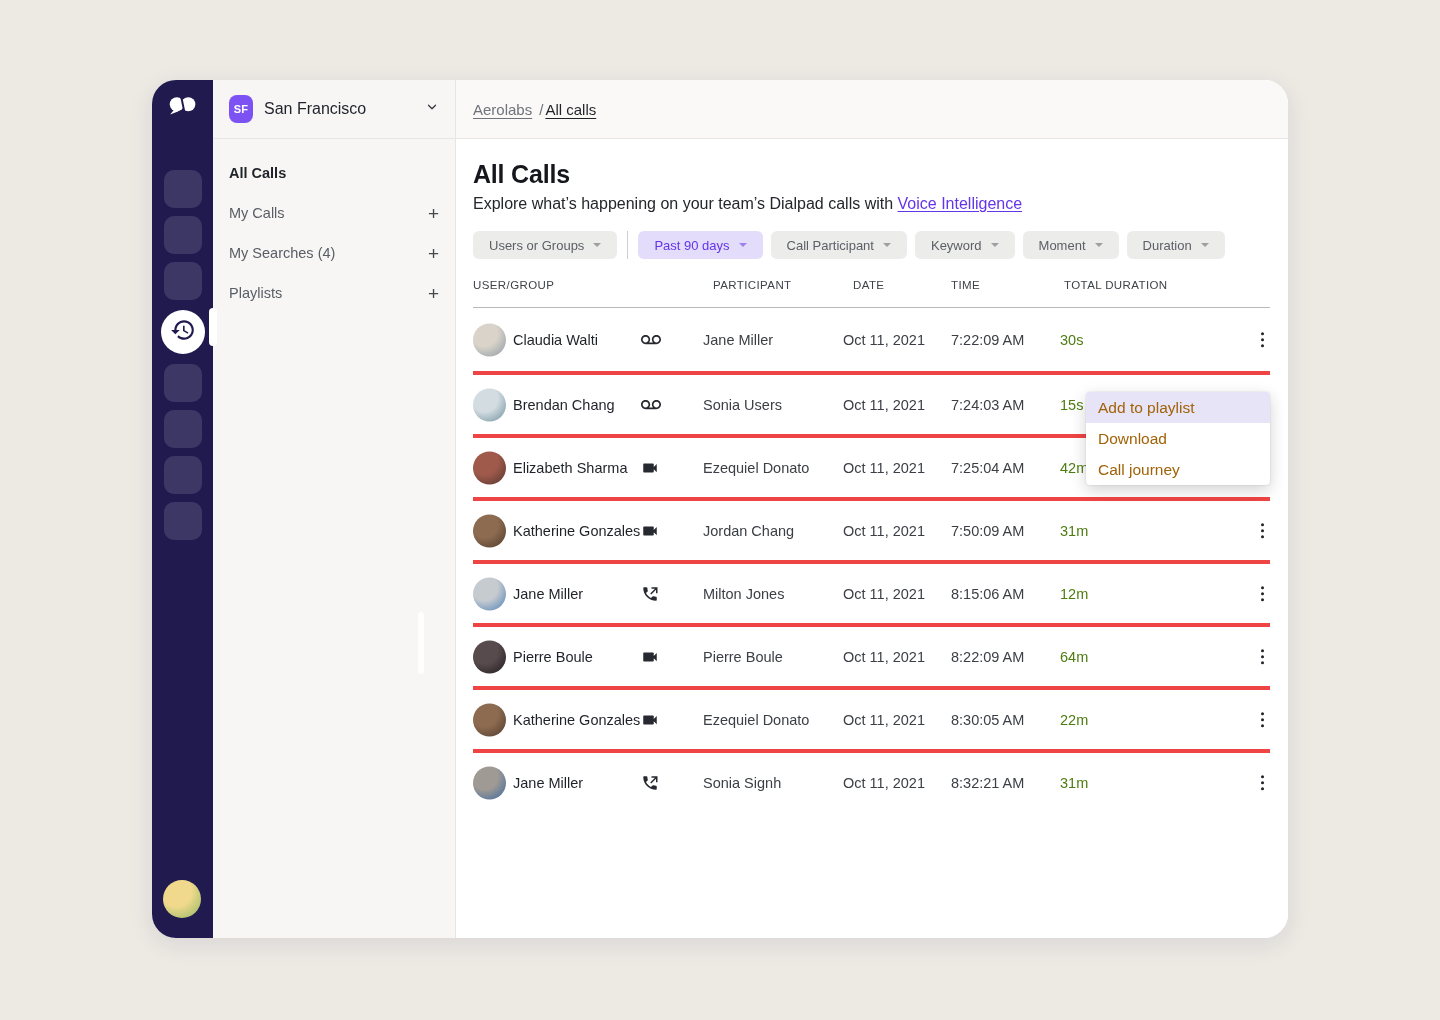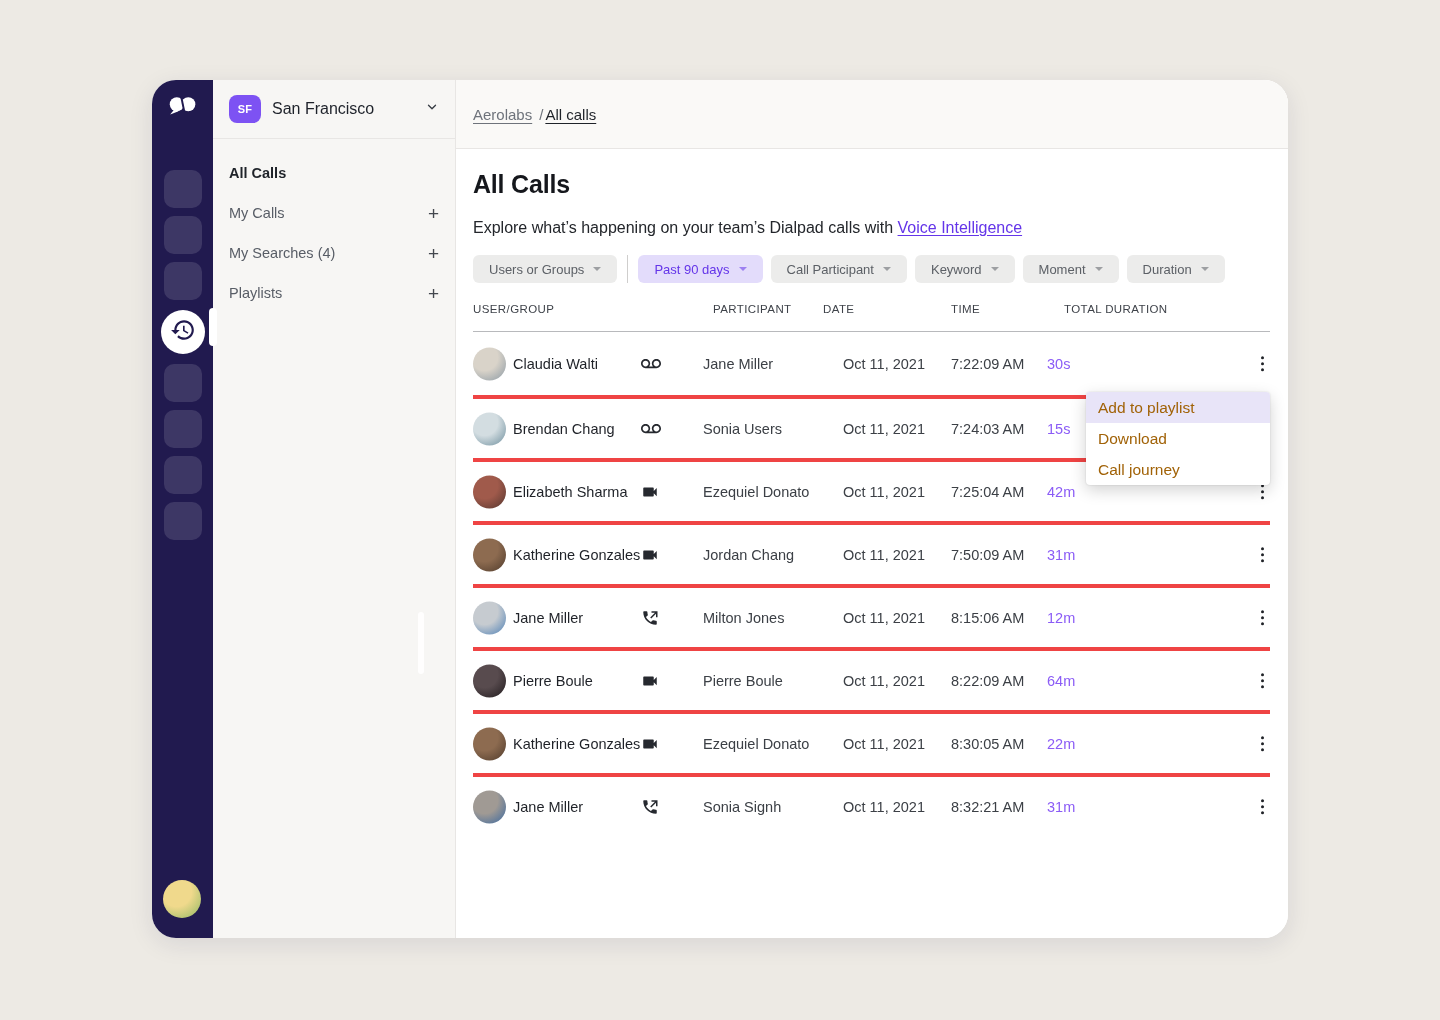--- a/index.html
+++ b/index.html
@@ -18,55 +18,55 @@
   .rail { width:61px; flex:none; background:var(--rail-bg,#211a4f); position:relative; z-index:2; }
   .logo { position:absolute; top:16px; left:0; width:61px; display:flex; justify-content:center; cursor:pointer; }
   .rail-items { position:absolute; top:90px; left:0; width:61px; display:flex; flex-direction:column; align-items:center; gap:8px; }
   .rail-sq { width:38px; height:38px; border-radius:10px; background:rgba(255,255,255,0.13); cursor:pointer; }
   .rail-active { width:44px; height:44px; border-radius:50%; background:#fff; display:flex; align-items:center; justify-content:center; margin:2px 0; cursor:pointer; }
   .rail-notch { position:absolute; top:228px; right:-4px; width:8px; height:38px; border-radius:4px; background:#fff; }
   .rail-avatar { position:absolute; bottom:20px; left:11px; width:38px; height:38px; border-radius:50%; cursor:pointer; }
   
   .sidebar { width:243px; flex:none; background:#f7f6f4; border-right:1px solid #e8e6e4; position:relative; }
   .sb-header { height:59px; border-bottom:1px solid #e8e6e4; display:flex; align-items:center; padding:0 16px; gap:11px; cursor:pointer; }
-  .sf-badge { width:32px; height:28px; border-radius:8px; background:var(--badge-bg,#7d52f3); color:#fff;
+  .sf-badge { width:24px; height:28px; border-radius:8px; background:var(--badge-bg,#7d52f3); color:#fff;
     font-size:11px; font-weight:bold; display:flex; align-items:center; justify-content:center; letter-spacing:0.3px; }
   .sb-title { font-size:16px; color:#1e222a; flex:1; }
   .sb-nav { padding-top:14px; }
   .sb-item { height:40px; display:flex; align-items:center; padding:0 16px; font-size:14.5px; color:#585d66; cursor:pointer; }
   .sb-item.active { color:#1f2329; font-weight:600; }
   .sb-plus { margin-left:auto; font-size:19px; line-height:1; color:#43474e; }
   .sb-scroll { position:absolute; left:205px; top:532px; width:6px; height:62px; border-radius:3px; background:#fff; opacity:0.9; cursor:pointer; }
   
   .main { flex:1; background:#fff; position:relative; }
-  .topbar { height:69px; background:#faf9f7; border-bottom:1px solid #e8e6e4; display:flex; align-items:center; padding:0 17px; font-size:15px; }
+  .topbar { height:59px; background:#faf9f7; border-bottom:1px solid #e8e6e4; display:flex; align-items:center; padding:0 17px; font-size:15px; }
   .bc-link { color:#6e737b; text-decoration:underline; text-underline-offset:3px; cursor:pointer; }
   .bc-sep { color:#6e737b; margin:0 2px 0 7px; }
   .bc-cur { color:#1f2329; text-decoration:underline; text-underline-offset:3px; cursor:pointer; }
   .content { padding:0 18px 0 17px; }
   h1 { margin-top:21px; font-size:25px; font-weight:bold; color:#15171c; letter-spacing:-0.2px; }
-  .subtitle { margin-top:20px; font-size:16px; color:#23262b; }
+  .subtitle { margin-top:6px; font-size:16px; color:#23262b; }
   .subtitle a { color:var(--accent,#6435e9); text-decoration:underline; text-underline-offset:2px; cursor:pointer; }
   .filters { margin-top:18px; display:flex; align-items:center; gap:8px; }
   .chip { height:28px; border:none; border-radius:6px; background:#ececeb; color:#5c6066; font-size:13px;
     display:flex; align-items:center; padding:0 16px; gap:9px; cursor:pointer; font-family:inherit; white-space:nowrap; }
   .chip.active { background:var(--active-chip-bg,#e3dcfb); color:var(--accent,#6435e9); }
   .caret { width:0; height:0; border-left:4px solid transparent; border-right:4px solid transparent; border-top:4.5px solid currentColor; opacity:0.55; }
   .vdiv { width:1px; height:28px; background:#cfcecd; margin:0 2px; }
   
   .thead { margin-top:20px; position:relative; height:29px; border-bottom:1px solid #b8b9bc; }
   .th { position:absolute; top:0; font-size:11.5px; color:#3f434a; letter-spacing:0.4px; white-space:nowrap; }
-  .th0{left:0} .th1{left:240px} .th2{left:350px} .th3{left:478px} .th4{left:591px}
+  .th0{left:0} .th1{left:240px} .th2{left:380px} .th3{left:478px} .th4{left:591px}
   .trow { height:63px; position:relative; cursor:pointer; }
   .trow + .trow { border-top:4px solid #ef4444; }
   .avatar { position:absolute; left:0; top:50%; transform:translateY(-50%); width:33px; height:33px; border-radius:50%; }
   .cell { position:absolute; top:50%; transform:translateY(-50%); font-size:14.5px; color:#3c4046; white-space:nowrap; }
   .cname { left:40px; color:#1f2228; }
   .ctype { left:168px; color:#26292f; display:flex; align-items:center; }
-  .cpart { left:230px; } .cdate { left:370px; } .ctime { left:478px; } .cdur { left:574px; color:#8b5cf6; }
+  .cpart { left:230px; } .cdate { left:370px; } .ctime { left:478px; } .cdur { left:587px; color:#4d7c0f; }
   .kebab { position:absolute; right:2px; top:50%; transform:translateY(-50%); background:none; border:none;
     display:flex; flex-direction:column; gap:2.5px; padding:4px; cursor:pointer; }
   .kebab i { width:3.5px; height:3.5px; border-radius:50%; background:#1f2227; display:block; }
   
   .menu { position:absolute; left:630px; top:312px; width:184px; background:#fff; border-radius:4px; overflow:hidden;
     box-shadow:0 0 2px rgba(0,0,0,0.14), 0 5px 16px rgba(0,0,0,0.18); z-index:10; }
   .menu-item { height:31px; display:flex; align-items:center; padding:0 12px; font-size:15.5px; color:#a16207; cursor:pointer; }
   .menu-item.hl { background:var(--menu-highlight-bg,#e8e4f8); }
 </style>
 </head>

